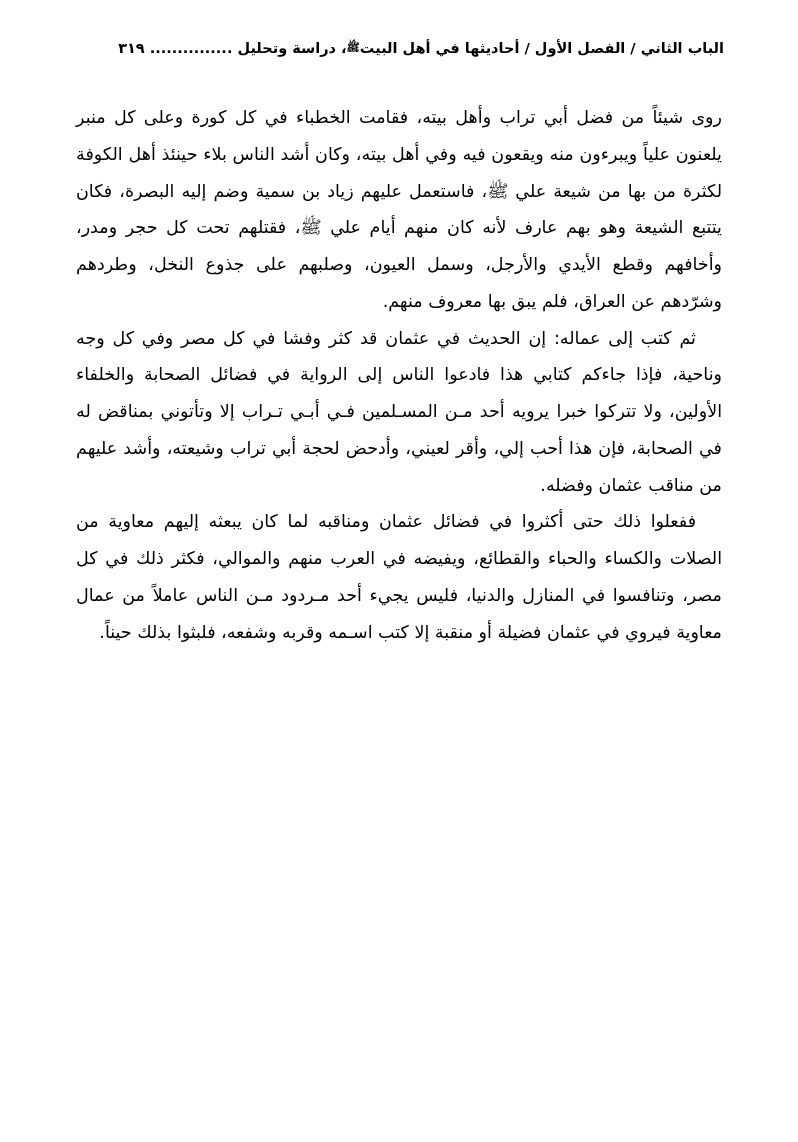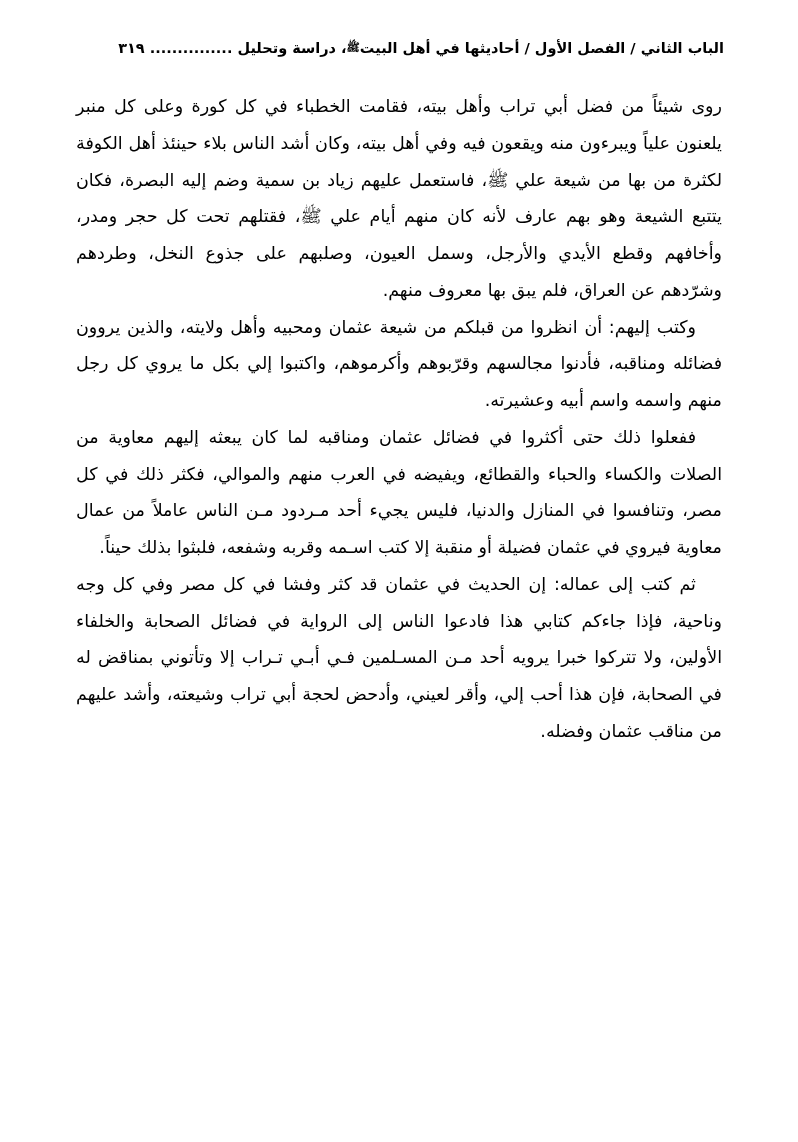--- a/index.html
+++ b/index.html
@@ -47,21 +47,21 @@
     vertical-align: 2px;
   }
 
   
   .body-text {
     direction: rtl;
     text-align: justify;
     text-justify: inter-word;
     font-size: 17.5px;
     line-height: 2.10;
-    margin-top: 31px;
+    margin-top: 42px;
     padding: 0 6px;
   }
   .body-text p {
     margin: 0 0 0 0;
     text-align: justify;
   }
   .body-text p.indent {
     text-indent: 26px;
   }
   .body-text p.tight {
@@ -74,18 +74,17 @@
 <div class="page">
 
   <div class="header">
     <span>الباب الثاني / الفصل الأول / أحاديثها في أهل البيت</span><span class="sala">ﷺ</span><span>، دراسة وتحليل</span>
     <span class="dots">...............</span>
     <span class="pagenum">٣١٩</span>
   </div>
 
   <div class="body-text">
     <p class="tight">روى شيئاً من فضل أبي تراب وأهل بيته، فقامت الخطباء في كل كورة وعلى كل منبر يلعنون علياً ويبرءون منه ويقعون فيه وفي أهل بيته، وكان أشد الناس بلاء حينئذ أهل الكوفة لكثرة من بها من شيعة علي ﷺ، فاستعمل عليهم زياد بن سمية وضم إليه البصرة، فكان يتتبع الشيعة وهو بهم عارف لأنه كان منهم أيام علي ﷺ، فقتلهم تحت كل حجر ومدر، وأخافهم وقطع الأيدي والأرجل، وسمل العيون، وصلبهم على جذوع النخل، وطردهم وشرّدهم عن العراق، فلم يبق بها معروف منهم.</p>
-    <p class="indent">وكتب إليهم: أن انظروا من قبلكم من شيعة عثمان ومحبيه وأهل ولايته، والذين يروون فضائله ومناقبه، فأدنوا مجالسهم وقرّبوهم وأكرموهم، واكتبوا إلي بكل ما يروي كل رجل منهم واسمه واسم أبيه وعشيرته.</p>
+    <p class="indent">ثم كتب إلى عماله: إن الحديث في عثمان قد كثر وفشا في كل مصر وفي كل وجه وناحية، فإذا جاءكم كتابي هذا فادعوا الناس إلى الرواية في فضائل الصحابة والخلفاء الأولين، ولا تتركوا خبرا يرويه أحد مـن المسـلمين فـي أبـي تـراب إلا وتأتوني بمناقض له في الصحابة، فإن هذا أحب إلي، وأقر لعيني، وأدحض لحجة أبي تراب وشيعته، وأشد عليهم من مناقب عثمان وفضله.</p>
     <p class="indent">ففعلوا ذلك حتى أكثروا في فضائل عثمان ومناقبه لما كان يبعثه إليهم معاوية من الصلات والكساء والحباء والقطائع، ويفيضه في العرب منهم والموالي، فكثر ذلك في كل مصر، وتنافسوا في المنازل والدنيا، فليس يجيء أحد مـردود مـن الناس عاملاً من عمال معاوية فيروي في عثمان فضيلة أو منقبة إلا كتب اسـمه وقربه وشفعه، فلبثوا بذلك حيناً.</p>
-    <p class="indent">ثم كتب إلى عماله: إن الحديث في عثمان قد كثر وفشا في كل مصر وفي كل وجه وناحية، فإذا جاءكم كتابي هذا فادعوا الناس إلى الرواية في فضائل الصحابة والخلفاء الأولين، ولا تتركوا خبرا يرويه أحد مـن المسـلمين فـي أبـي تـراب إلا وتأتوني بمناقض له في الصحابة، فإن هذا أحب إلي، وأقر لعيني، وأدحض لحجة أبي تراب وشيعته، وأشد عليهم من مناقب عثمان وفضله.</p>
   </div>
 
 </div>
 
 </body></html>

